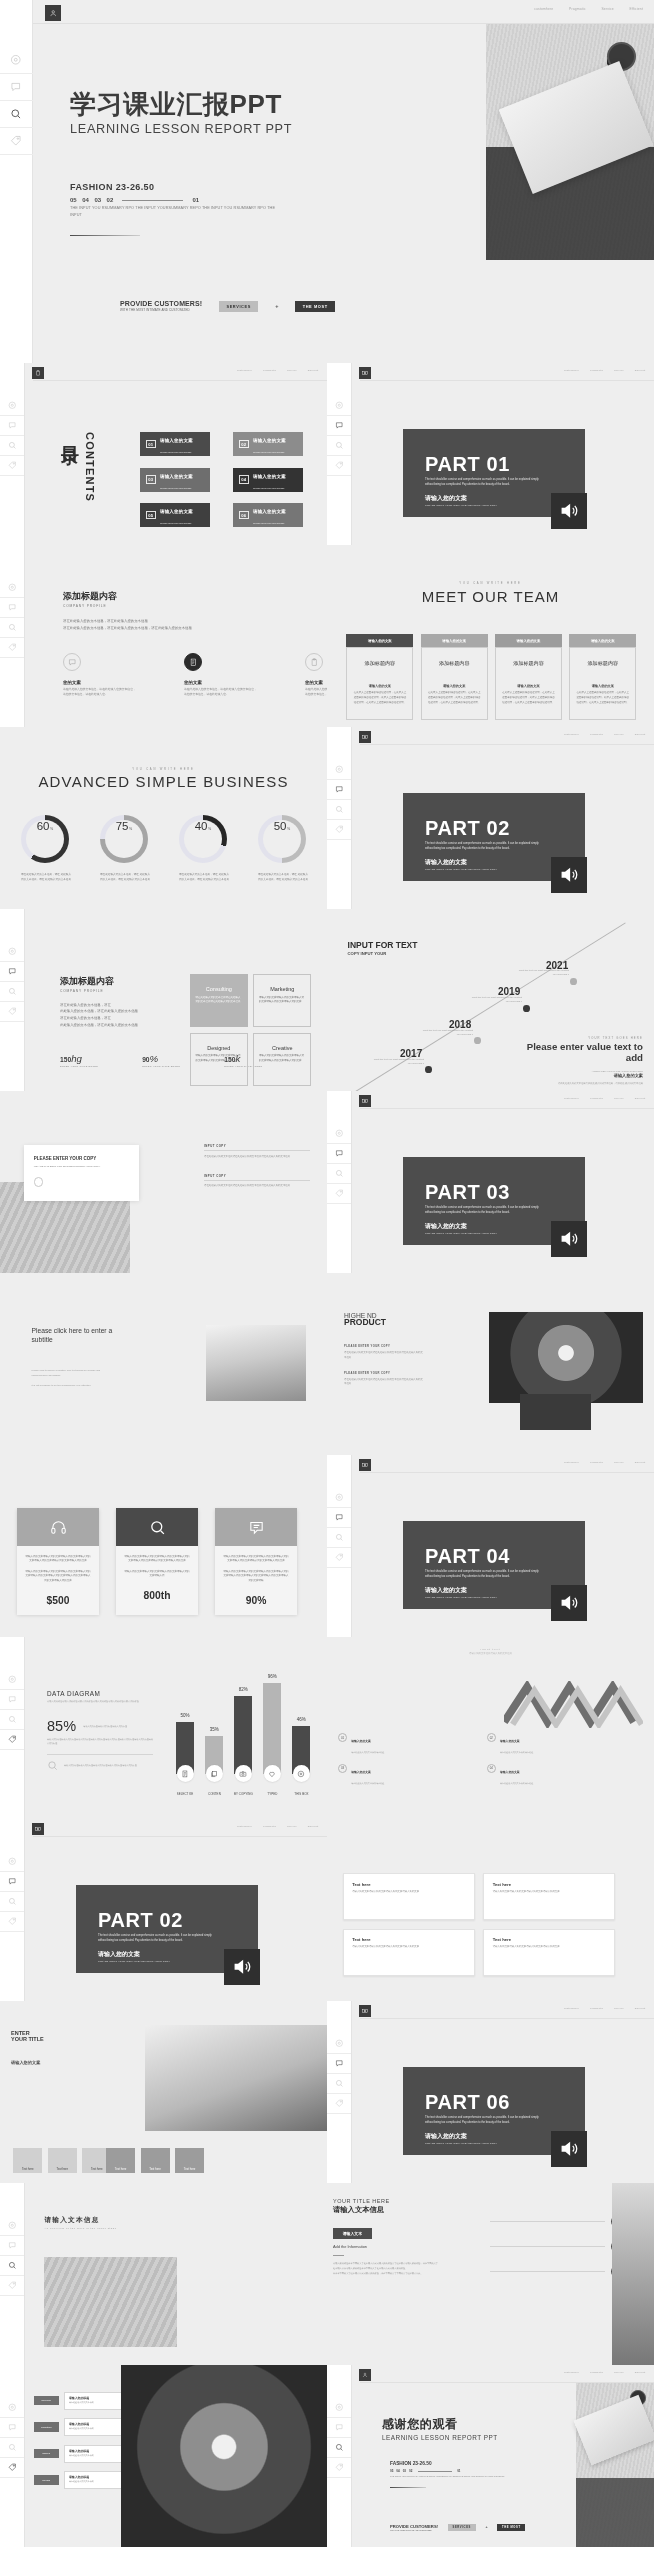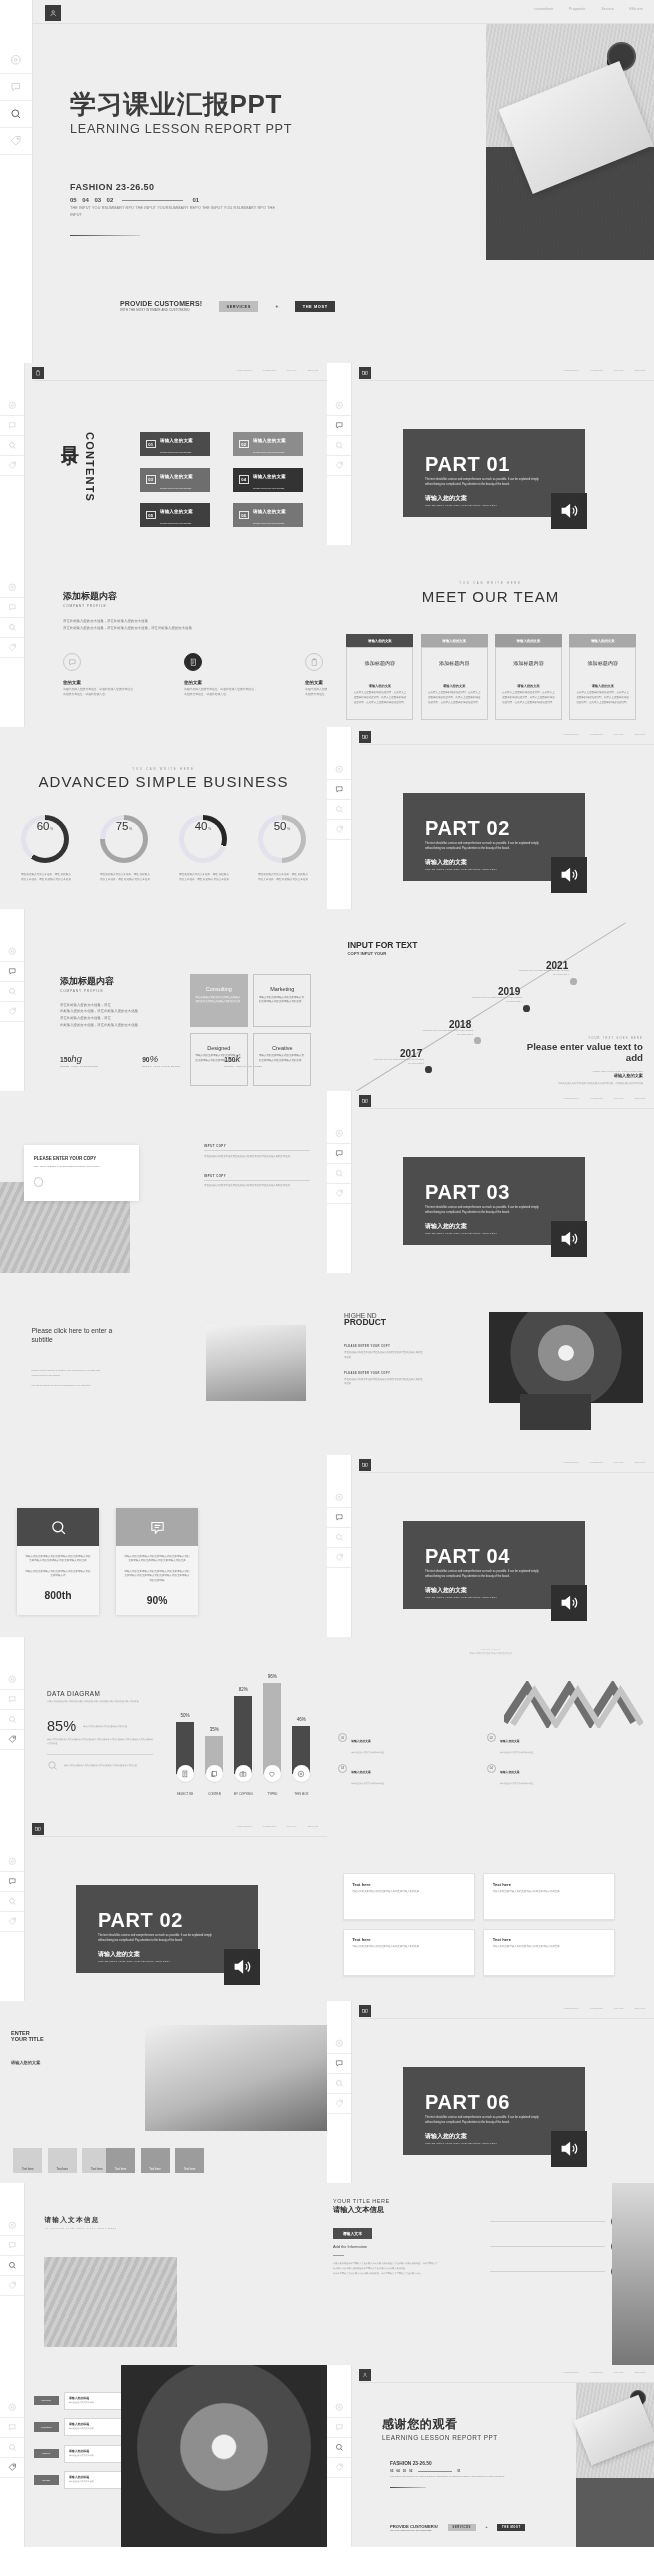--- a/index.html
+++ b/index.html
@@ -870,20 +870,34 @@
       </section>
     </div>
   </div>
 
   <div class="row">
     <div class="col">
       <section class="slide-sm">
         <div class="body-area" style="left:0">
           <div class="statrow">
             <div class="statcard">
+              <div class="hd" style="background:#a8a8a8">
+                  <svg viewBox="0 0 24 24" fill="none" stroke="currentColor" stroke-width="1.5">
+                    <path d="M4 14v-2a8 8 0 0116 0v2"></path>
+                    <rect x="2.5" y="13" width="4.5" height="7" rx="2"></rect>
+                    <rect x="17" y="13" width="4.5" height="7" rx="2"></rect>
+                  </svg>
+                </div>
+              <div class="bd">
+                  <p>请输入您的文案请输入您的文案请输入您的文案请输入您的文案请输入您的文案请输入您的文案请输入您的文案</p>
+                  <p style="margin-top:5.5px">请输入您的文案请输入您的文案请输入您的文案请输入您的文案请输入您的文案请输入您的文案请输入您的文案请输入您的文案请输入您的文案</p>
+                  <div class="big">$500</div>
+                </div>
+            </div>
+            <div class="statcard">
               <div class="hd" style="background:#4a4a4a">
                   <svg viewBox="0 0 24 24" fill="none" stroke="currentColor" stroke-width="1.8">
                     <circle cx="11" cy="11" r="7"></circle>
                     <path d="M16.5 16.5L21 21"></path>
                   </svg>
                 </div>
               <div class="bd">
                   <p>请输入您的文案请输入您的文案请输入您的文案请输入您的文案请输入您的文案请输入您的文案请输入您的文案</p>
                   <p style="margin-top:5.5px">请输入您的文案请输入您的文案请输入您的文案请输入您的文案请输入您</p>
                   <div class="big">800th</div>

